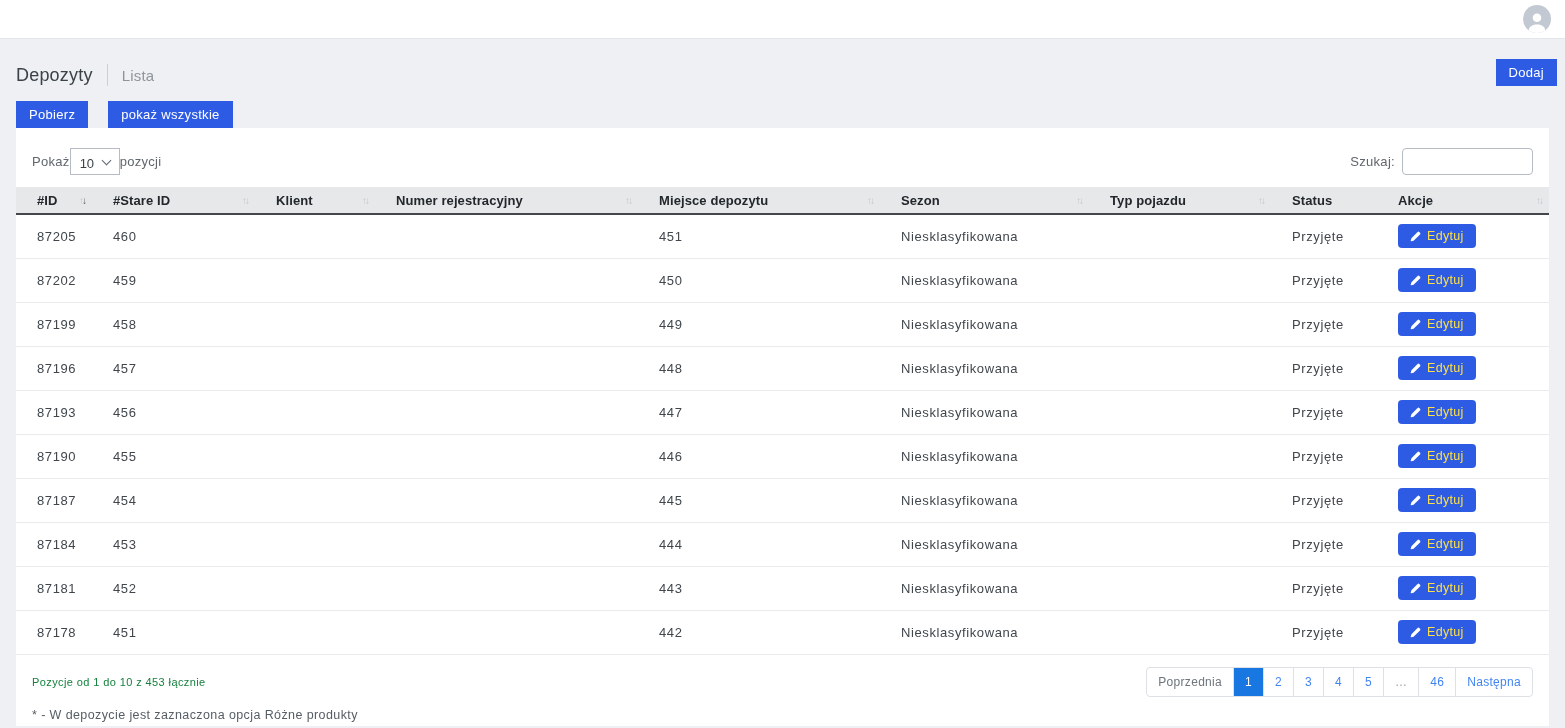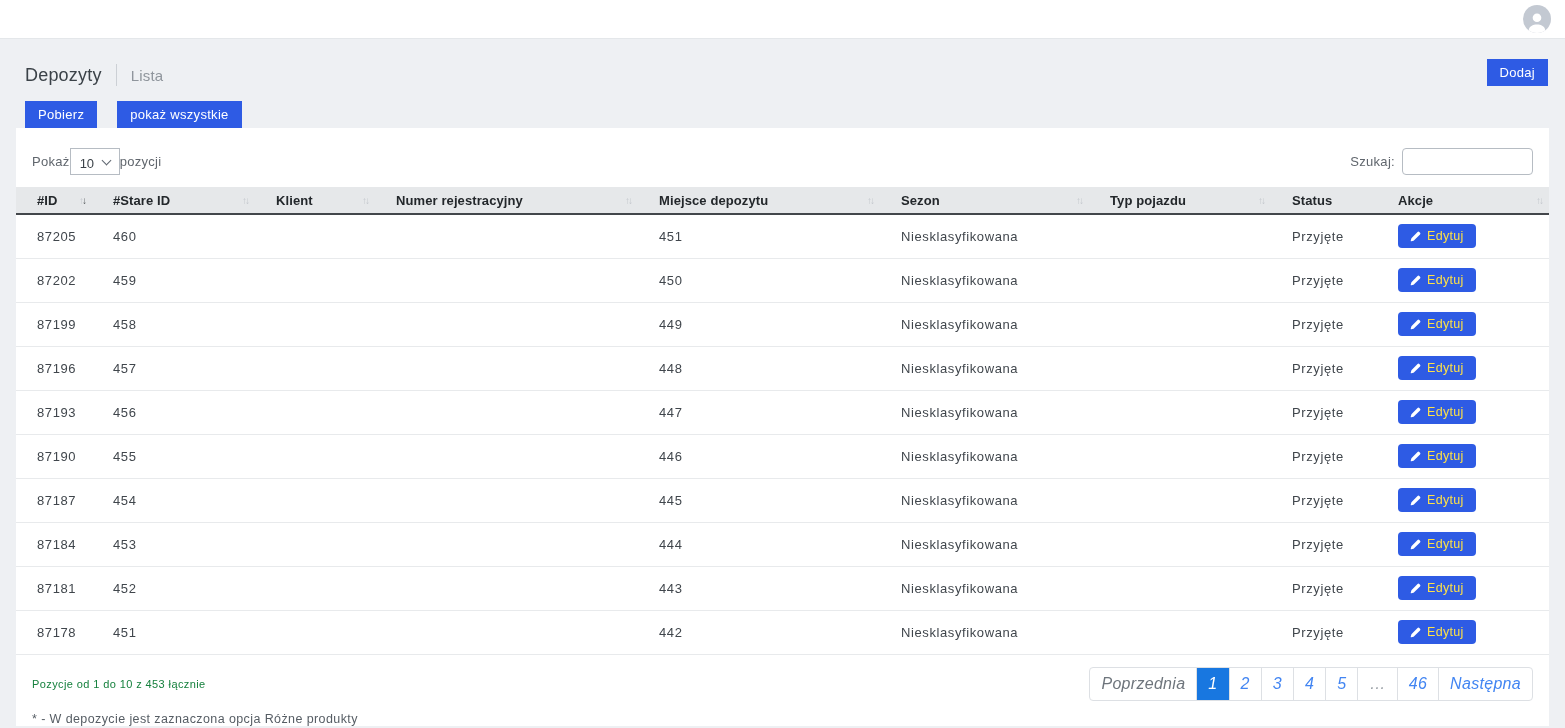--- a/index.html
+++ b/index.html
@@ -7,21 +7,21 @@
   body {
     font-family: "Liberation Sans", "DejaVu Sans", sans-serif;
     background:#eef0f3; color:#40464c; font-size:13px;
   }
   
   .topbar { height:39px; background:#fff; border-bottom:1px solid #e4e7ea; position:relative; }
   .avatar { position:absolute; right:14px; top:5px; width:28px; height:28px; border-radius:50%;
             background:#c3c9d2; overflow:hidden; cursor:pointer; }
   .avatar svg { width:26px; height:26px; display:block; margin:3px auto 0; }
   
-  .page-head { padding:0 25px; }
+  .page-head { padding:0 16px; }
   .title-row { margin-top:22px; display:flex; align-items:center; position:relative; height:28px; }
   .page-title { font-size:18px; color:#3b4248; letter-spacing:.2px; }
   .title-sep { width:1px; height:22px; background:#ccd0d5; margin:0 14px; }
   .page-sub { font-size:15px; color:#8f959c; letter-spacing:.2px; }
   .btn { background:#2e5be4; color:#fff; border:none; border-radius:0; font-size:13px;
          padding:6px 13px; letter-spacing:.3px; cursor:pointer; font-family:inherit; }
   .add { position:absolute; right:-8px; top:-2px; }
   .btn-row { margin-top:12px; display:flex; gap:20px; }
   
   .card { margin:0 16px; background:#fff; height:598px; }
@@ -53,22 +53,22 @@
   tbody td { height:44px; border-bottom:1px solid #e8eaec; font-size:13px; color:#40464c;
       padding:0 10px 0 21px; letter-spacing:.6px; vertical-align:middle; white-space:nowrap; }
   .edit-btn { display:inline-flex; align-items:center; gap:6px; background:#2e5be4; color:#fde047;
       border:none; border-radius:4px; font-size:12.5px; padding:5px 12px; cursor:pointer;
       letter-spacing:.3px; font-family:inherit; }
   .edit-btn svg { width:11px; height:11px; fill:#fff; }
   
   .table-footer { display:flex; justify-content:space-between; align-items:center; padding:12px 16px 0; }
   .info { font-size:11px; color:#15803d; letter-spacing:.4px; }
   .pagination { display:flex; border:1px solid #dde0e4; border-radius:4px; overflow:hidden; background:#fff; }
-  .page-item { text-align:left; padding:7px 11px; font-size:16px; border-left:1px solid #dde0e4;
-      color:#4285f2; cursor:pointer; letter-spacing:.3px; min-width:14px;font-style:italic; }
+  .page-item { text-align:left; padding:7px 11px; font-size:12px; border-left:1px solid #dde0e4;
+      color:#4285f2; cursor:pointer; letter-spacing:.3px; min-width:14px; }
   .page-item:first-child { border-left:none; }
   .page-item.muted { color:#6e757c; }
   .page-item.ellipsis { color:#9aa0a6; cursor:default; }
   .page-item.active { background:#1877e0; color:#fff; }
   .footnote { padding:11px 16px; font-size:12.5px; color:#565d64; letter-spacing:.4px; }
 </style>
 </head>
 <body>
 
 <div class="topbar">

